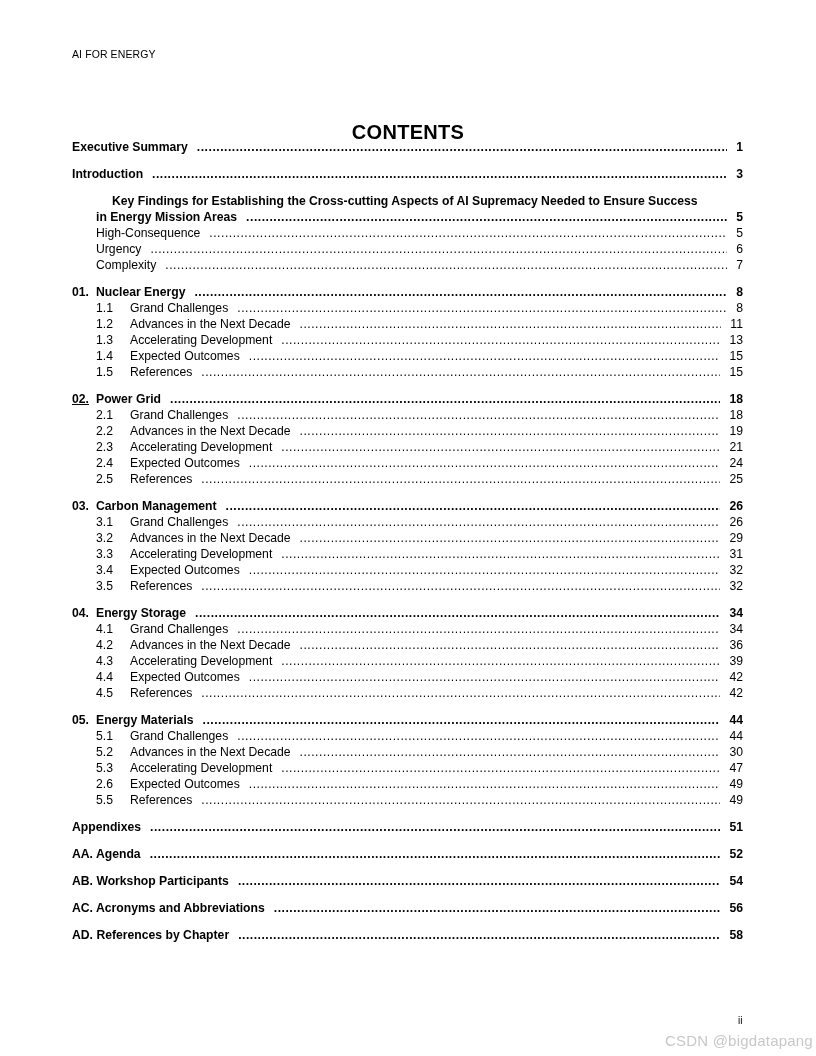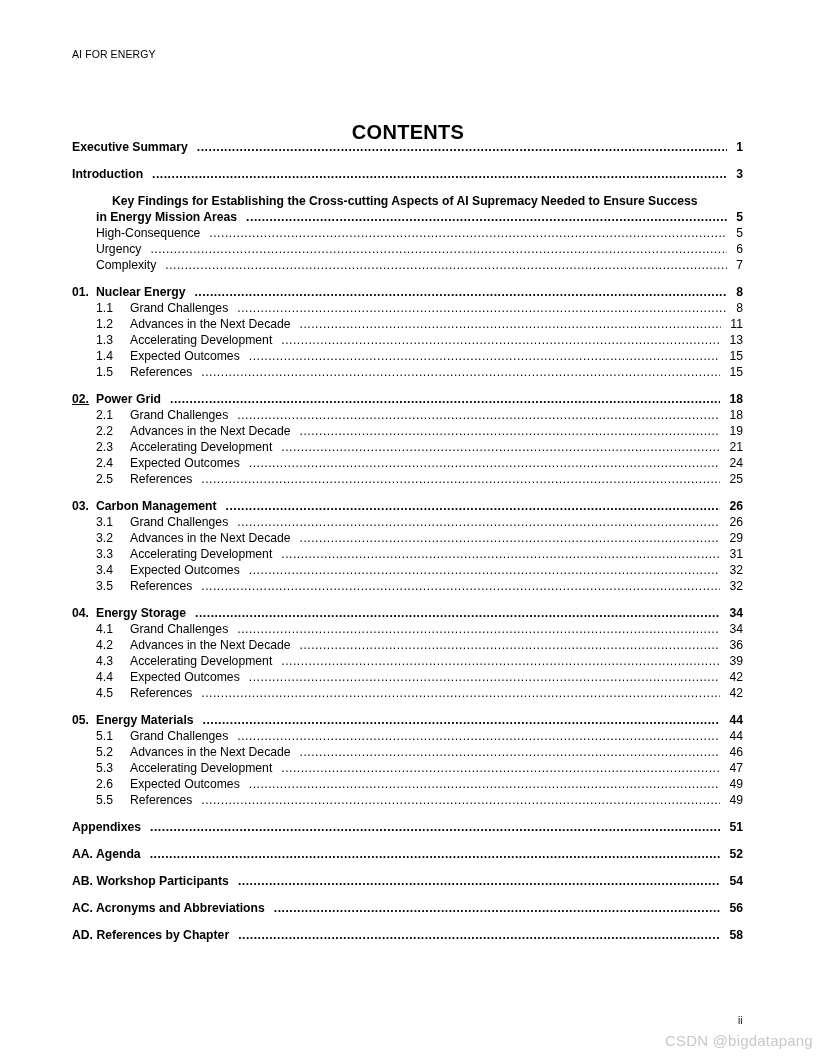--- a/index.html
+++ b/index.html
@@ -202,21 +202,21 @@
           <span class="pg">44</span>
         </div>
         <div class="row sub">
           <span class="lbl"><span class="num">5.1</span><span>Grand Challenges</span></span>
           <span class="dots"></span>
           <span class="pg">44</span>
         </div>
         <div class="row sub">
           <span class="lbl"><span class="num">5.2</span><span>Advances in the Next Decade</span></span>
           <span class="dots"></span>
-          <span class="pg">46</span>
+          <span class="pg">30</span>
         </div>
         <div class="row sub">
           <span class="lbl"><span class="num">5.3</span><span>Accelerating Development</span></span>
           <span class="dots"></span>
           <span class="pg">47</span>
         </div>
         <div class="row sub">
           <span class="lbl"><span class="num">2.6</span><span>Expected Outcomes</span></span>
           <span class="dots"></span>
           <span class="pg">49</span>

